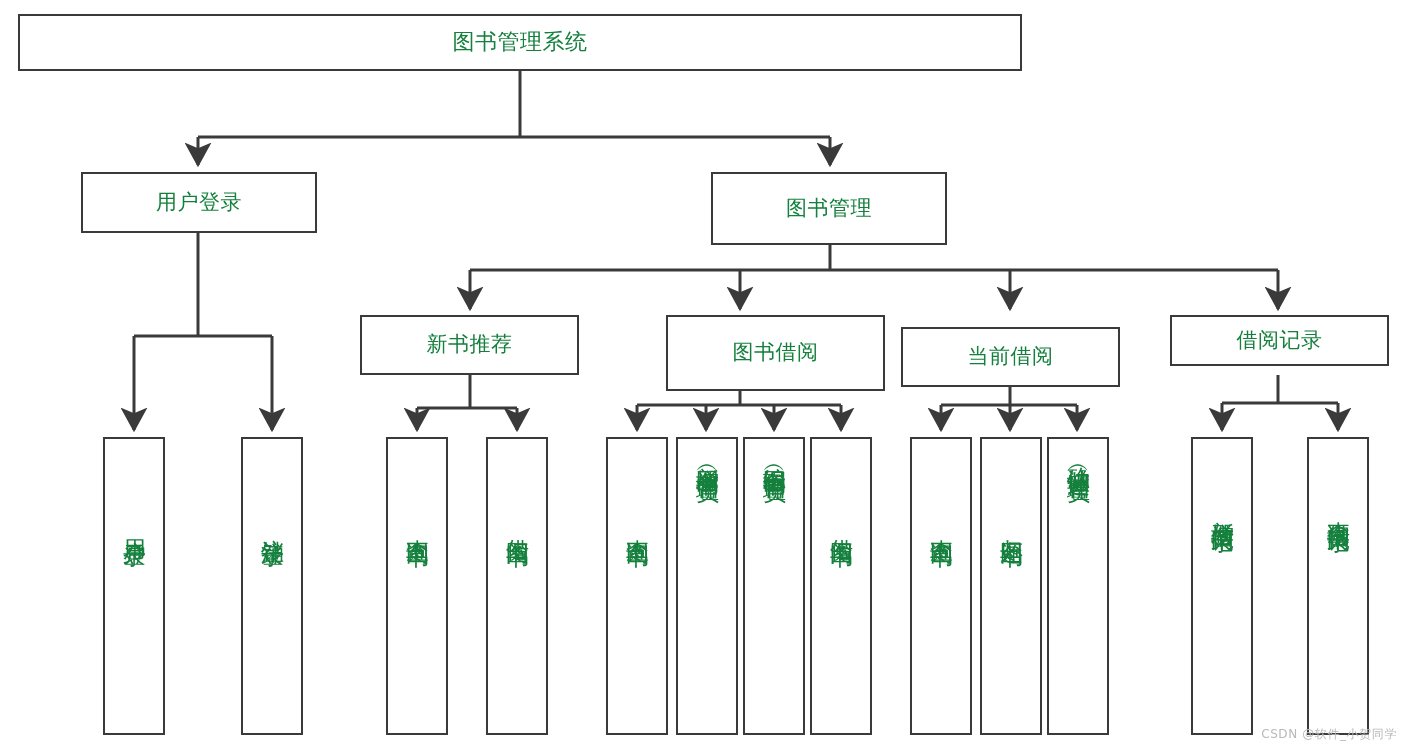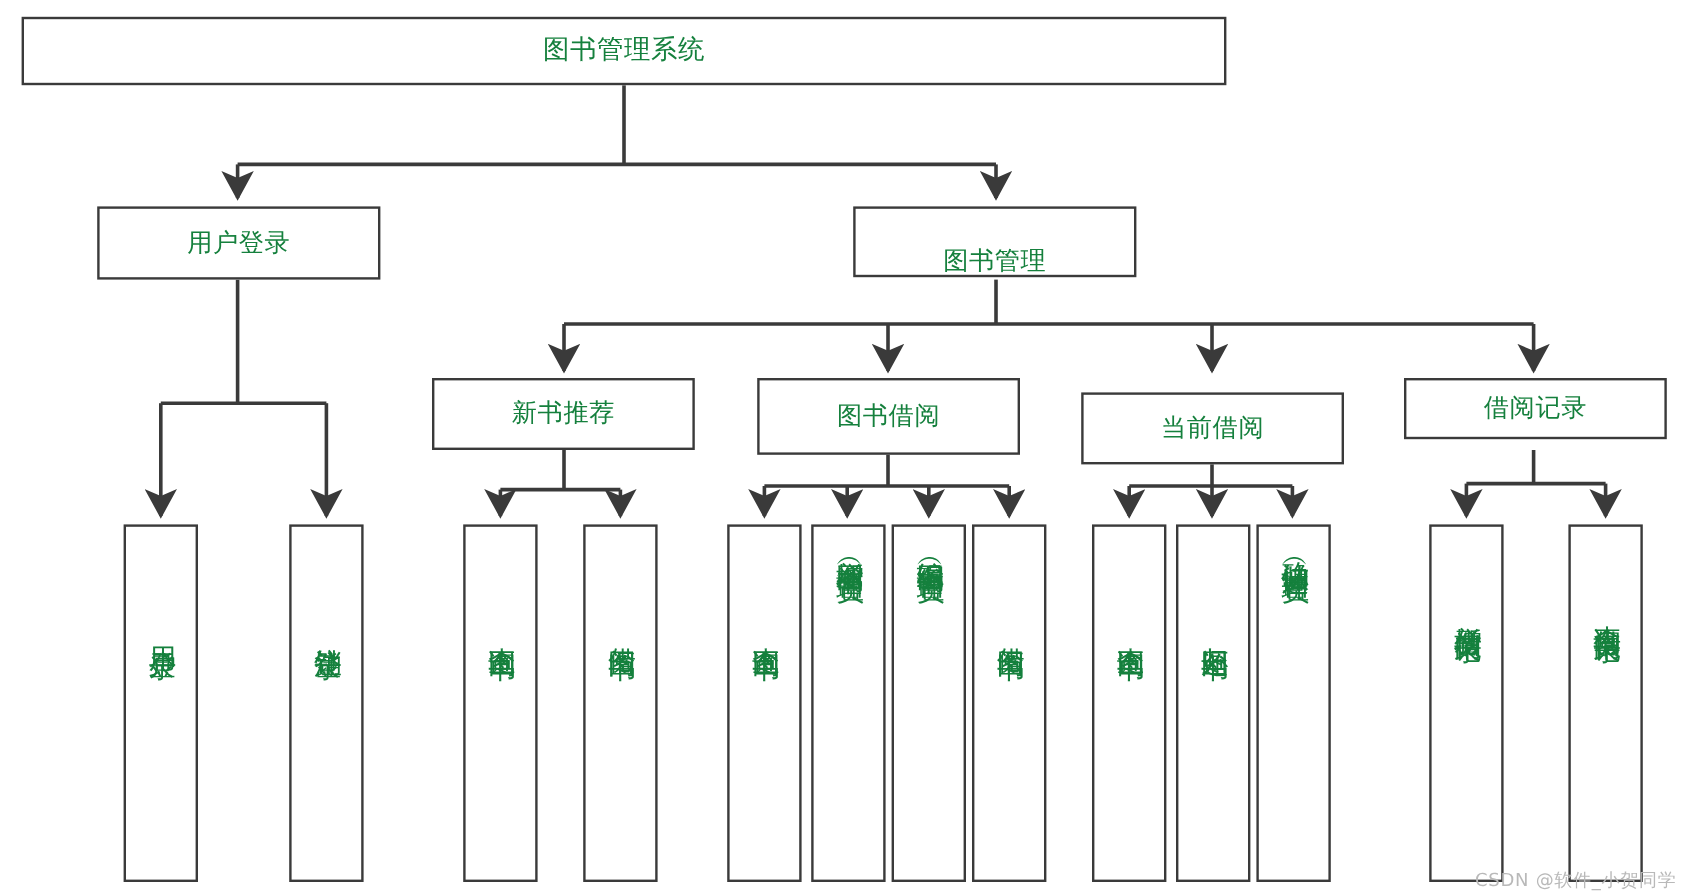--- a/index.html
+++ b/index.html
@@ -71,21 +71,21 @@
   .node.vert.midshort .node-label {
     margin-top: 60px;
   }
   .node.vert.tall .node-label {
     margin-top: 6px;
   }
   #watermark {
     position: absolute;
     right: 8px;
     bottom: 4px;
-    font-size: 15px;
+    font-size: 12px;
     color: #b9b9b9;
     letter-spacing: 0.6px;
     white-space: nowrap;
     z-index: 5;
     font-family: "DejaVu Sans", "Liberation Sans", sans-serif;
   }
 </style>
 </head>
 <body>
 
@@ -141,28 +141,28 @@
     </g>
   </svg>
 
   <div class="node horiz root" style="left:18px; top:14px; width:1004px; height:57px;">
     <span class="node-label">图书管理系统</span>
   </div>
 
   <div class="node horiz" style="left:81px; top:172px; width:236px; height:61px;">
     <span class="node-label">用户登录</span>
   </div>
-  <div class="node horiz" style="left:711px; top:172px; width:236px; height:59px;align-items:flex-end;">
+  <div class="node horiz" style="left:711px; top:172px; width:236px; height:73px;">
     <span class="node-label">图书管理</span>
   </div>
 
   <div class="node horiz" style="left:360px; top:315px; width:219px; height:60px;align-items:center;">
     <span class="node-label">新书推荐</span>
   </div>
-  <div class="node horiz" style="left:631px; top:315px; width:219px; height:64px;">
+  <div class="node horiz" style="left:666px; top:315px; width:219px; height:76px;">
     <span class="node-label">图书借阅</span>
   </div>
   <div class="node horiz" style="left:901px; top:327px; width:219px; height:60px;">
     <span class="node-label">当前借阅</span>
   </div>
   <div class="node horiz" style="left:1170px; top:315px; width:219px; height:51px;">
     <span class="node-label">借阅记录</span>
   </div>
 
   <div class="node vert mid" style="left:103px; top:437px; width:62px; height:298px;">

